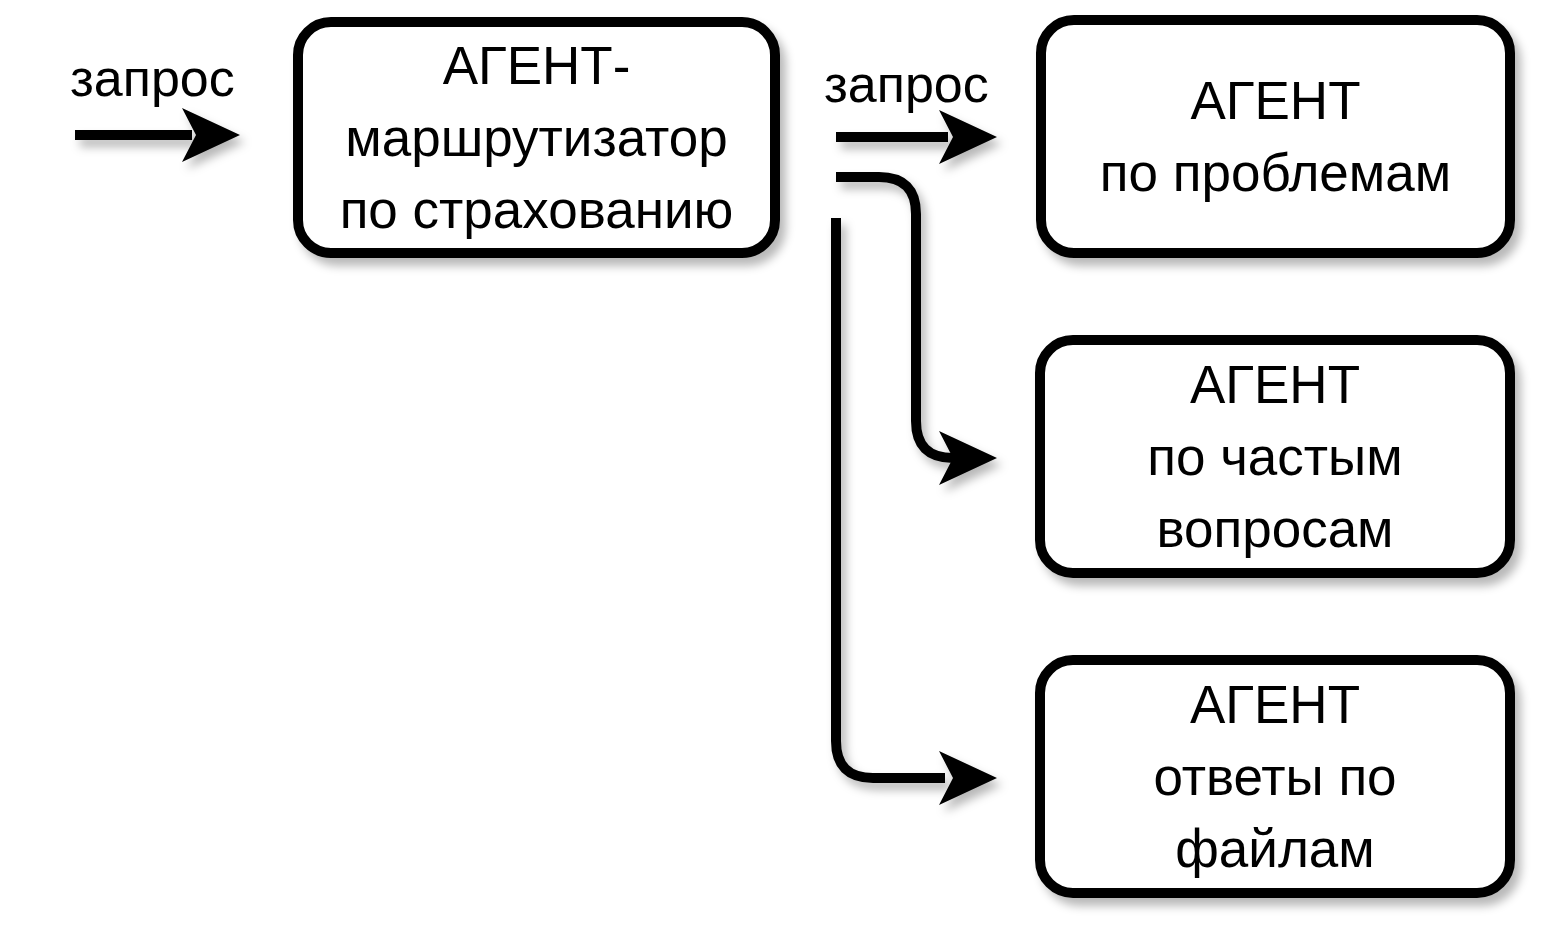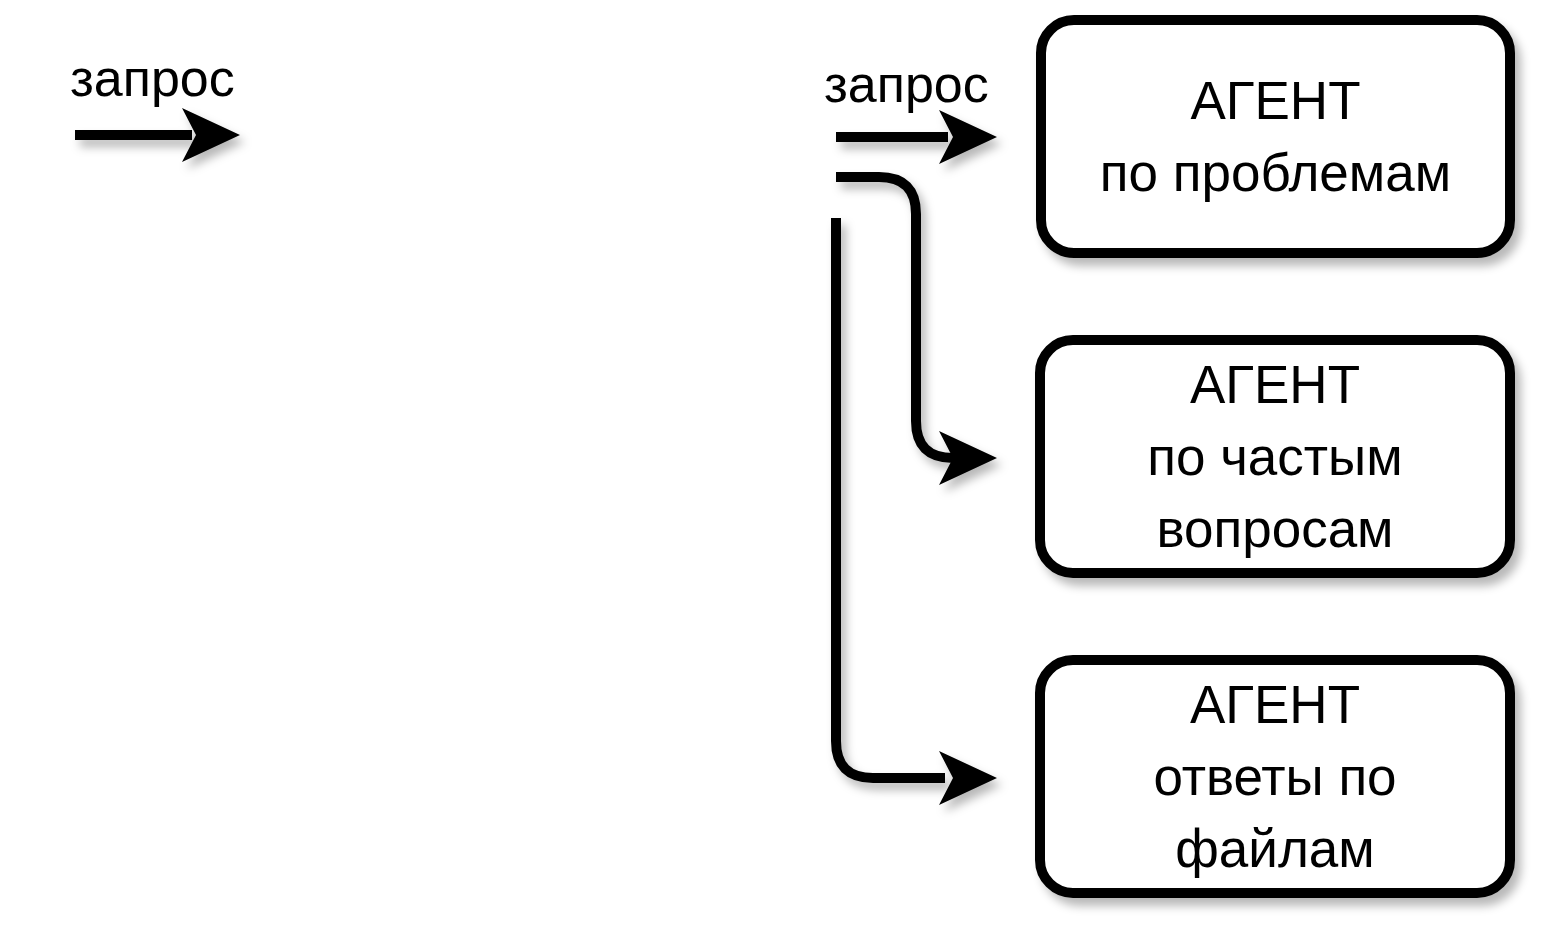--- a/index.html
+++ b/index.html
@@ -89,20 +89,25 @@
 
       <path class="edge-line" d="M 836 218 L 836 741 Q 836 778 873 778 L 945 778"></path>
       <polygon class="edge-head" points="997,778 939,751 953,778 939,805"></polygon>
     </g>
   </svg>
 
   <div class="edge-label edge-label-left">запрос</div>
 
   <div class="edge-label edge-label-right">запрос</div>
 
+  <div class="node node-router">
+    <div class="node-label">АГЕНТ-
+маршрутизатор
+по страхованию</div>
+  </div>
 
   <div class="node node-problems">
     <div class="node-label">АГЕНТ
 по проблемам</div>
   </div>
 
   <div class="node node-faq">
     <div class="node-label">АГЕНТ
 по частым
 вопросам</div>

